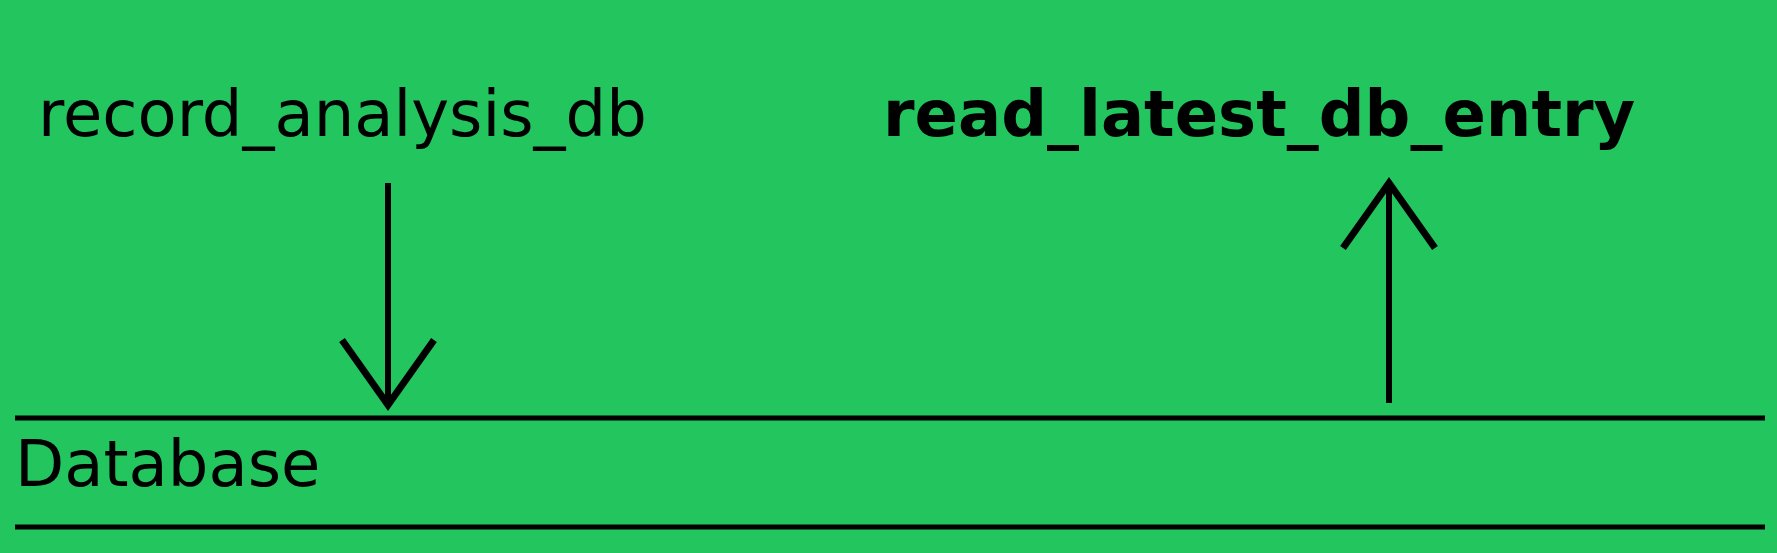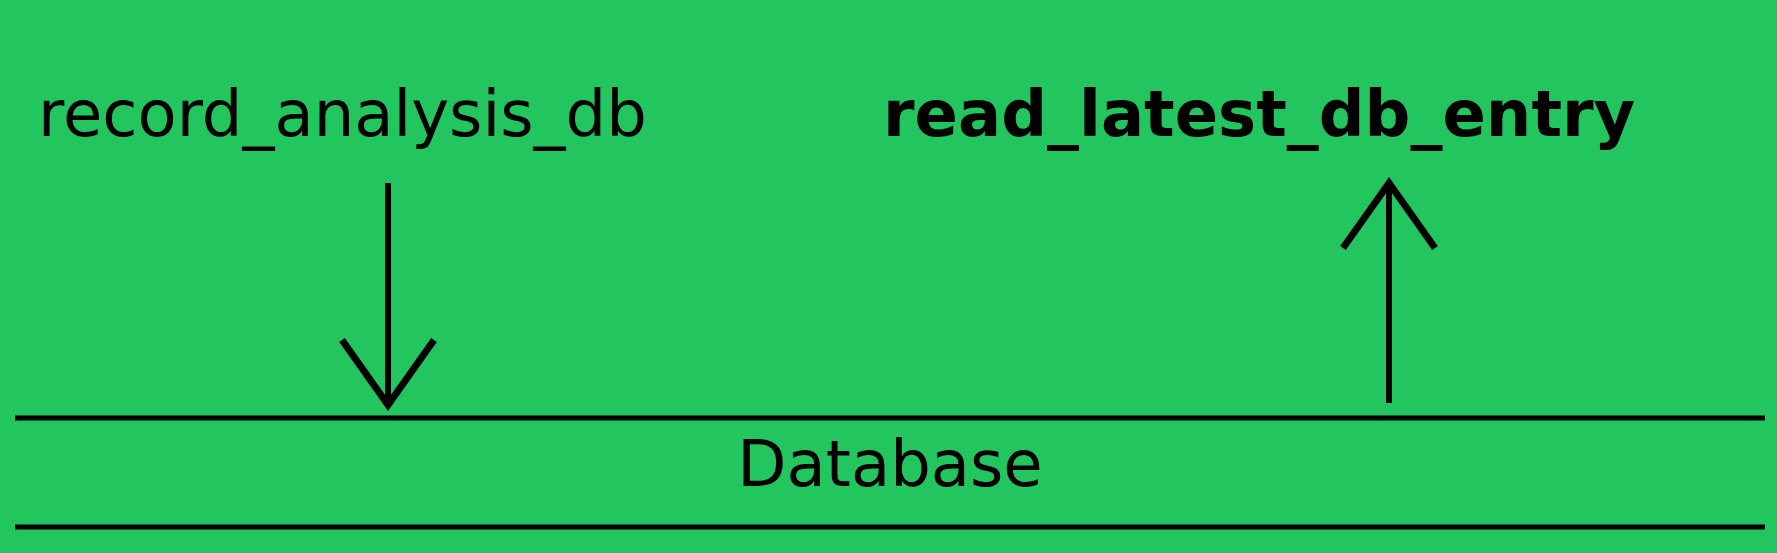--- a/index.html
+++ b/index.html
@@ -41,21 +41,20 @@
   #label-read {
     left: 883px;
     top: 82px;
     font-weight: bold;
   }
   #lifeline-title {
     position: absolute;
     left: 15px;
     width: 1750px;
     top: 432px;
-    text-align: center;
     color: #000000;
     font-size: 64px;
     line-height: 1;
     white-space: nowrap;
   }
 </style>
 </head>
 <body>
 
 <div id="canvas">

